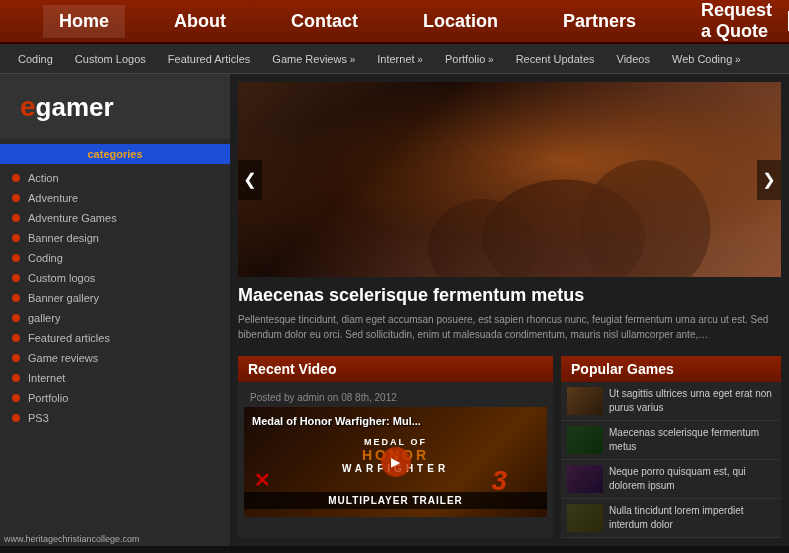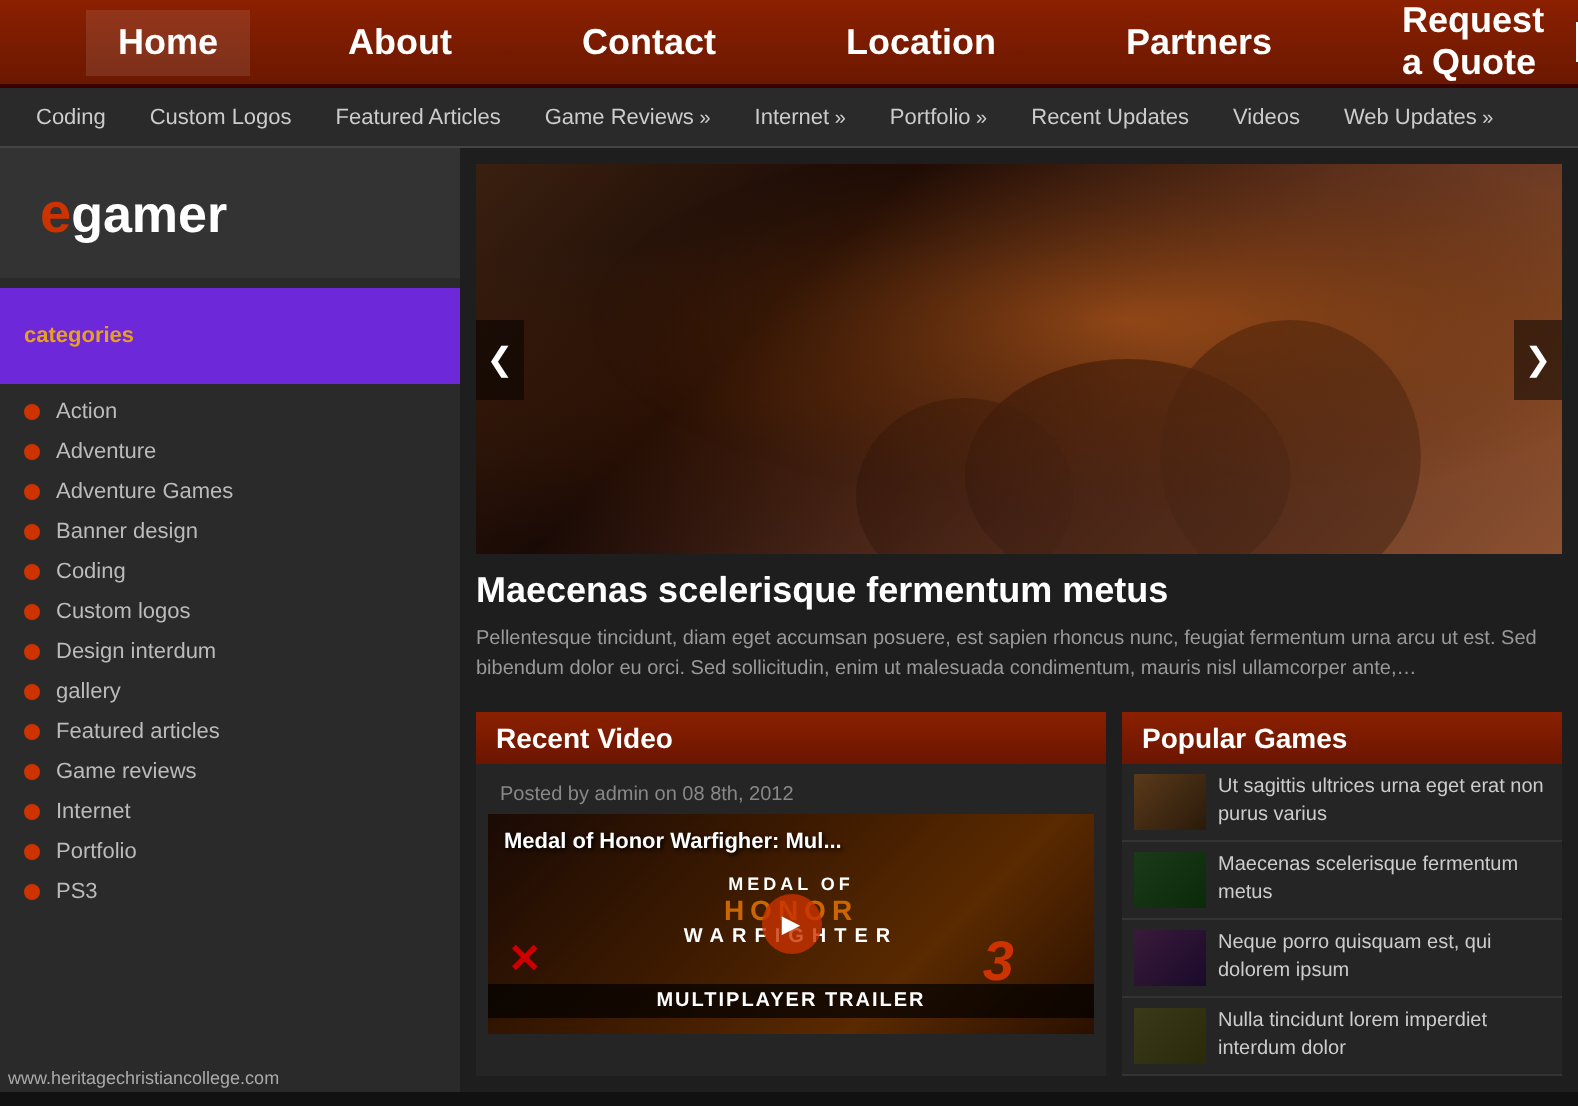--- a/index.html
+++ b/index.html
@@ -117,27 +117,28 @@
       font-weight: bold;
       color: #fff;
     }
 
     .logo-e {
       color: #cc3300;
       font-size: 28px;
     }
 
     .categories-header {
-      background: #6d28d9;
+      background: #1d4ed8;
       color: #e8a020;
       font-size: 11px;
       font-weight: bold;
-      padding: 18px 12px;
+      padding: 4px 12px;
       margin-top: 5px;
       text-transform: lowercase;
+      text-align: center;
     }
 
     .cat-list {
       list-style: none;
       padding: 4px 0;
     }
 
     .cat-list li {
       display: flex;
       align-items: center;
@@ -430,21 +431,21 @@
 
   <nav class="sec-nav">
     <span class="sec-nav-item">Coding</span>
     <span class="sec-nav-item">Custom Logos</span>
     <span class="sec-nav-item">Featured Articles</span>
     <span class="sec-nav-item has-dropdown">Game Reviews</span>
     <span class="sec-nav-item has-dropdown">Internet</span>
     <span class="sec-nav-item has-dropdown">Portfolio</span>
     <span class="sec-nav-item">Recent Updates</span>
     <span class="sec-nav-item">Videos</span>
-    <span class="sec-nav-item has-dropdown">Web Updates</span>
+    <span class="sec-nav-item has-dropdown">Web Coding</span>
   </nav>
 
   <div class="main-content">
 
     <div class="sidebar sidebar-wrapper">
 
       <div class="logo-area">
         <div class="logo-text">
           <span class="logo-e">e</span><span>gamer</span>
         </div>
@@ -472,21 +473,21 @@
         <li>
           <span class="cat-bullet"></span>
           <span class="cat-label">Coding</span>
         </li>
         <li>
           <span class="cat-bullet"></span>
           <span class="cat-label">Custom logos</span>
         </li>
         <li>
           <span class="cat-bullet"></span>
-          <span class="cat-label">Design interdum</span>
+          <span class="cat-label">Banner gallery</span>
         </li>
         <li>
           <span class="cat-bullet"></span>
           <span class="cat-label">gallery</span>
         </li>
         <li>
           <span class="cat-bullet"></span>
           <span class="cat-label">Featured articles</span>
         </li>
         <li>

